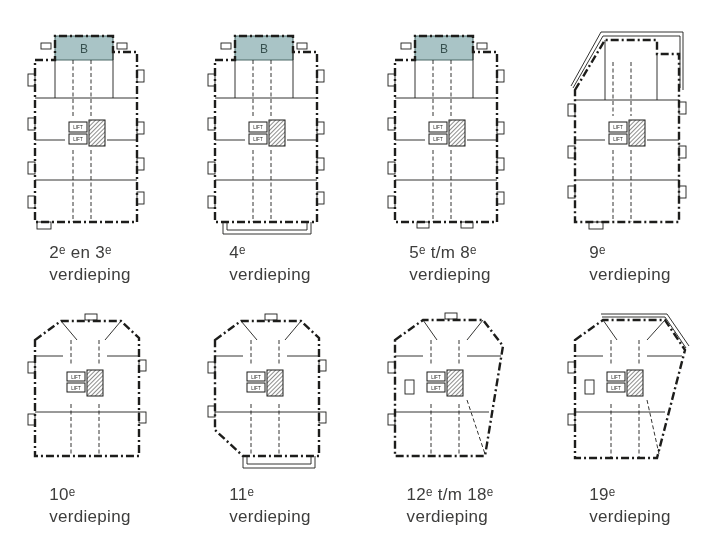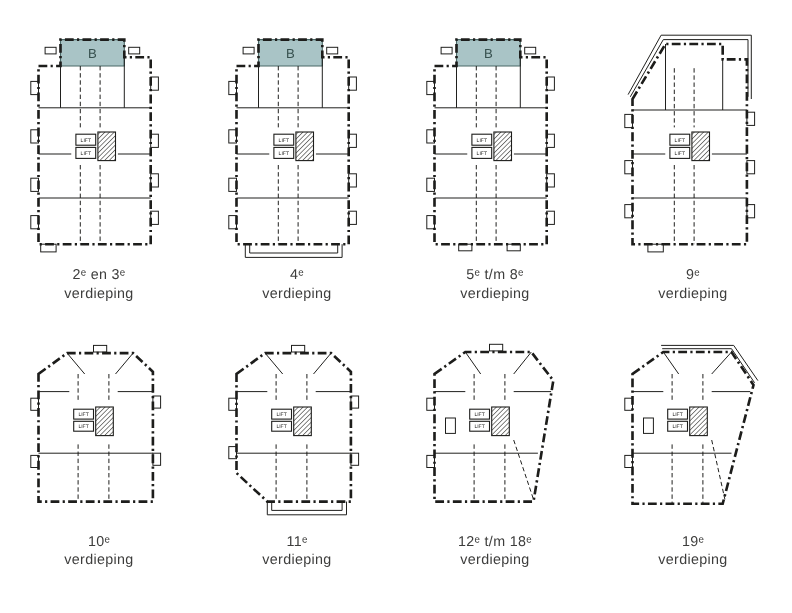--- a/index.html
+++ b/index.html
@@ -12,22 +12,22 @@
     box-sizing:border-box;
   }
   .cell{
     display:flex;flex-direction:column;align-items:center;
     box-sizing:border-box;
   }
   .cell.top{padding-top:26px;}
   .cell.bottom{padding-top:18px;}
   .plan-label{
     margin-top:6px;
-    text-align:center;
-    font-size:13px;
+    text-align:left;
+    font-size:17px;
     line-height:1.28;
     color:#3d3d3c;
     letter-spacing:0.3px;
   }
   svg{display:block;}
   .wall{fill:none;stroke:#1d1d1b;stroke-width:2.4;stroke-dasharray:8 3 2 3;stroke-linejoin:miter;}
   .thin{fill:none;stroke:#1d1d1b;stroke-width:0.9;}
   .thin-dash{fill:none;stroke:#1d1d1b;stroke-width:0.9;stroke-dasharray:4 2.5;}
   .tick{fill:#ffffff;stroke:#1d1d1b;stroke-width:0.9;}
   .core-bg{fill:#ffffff;stroke:none;}

